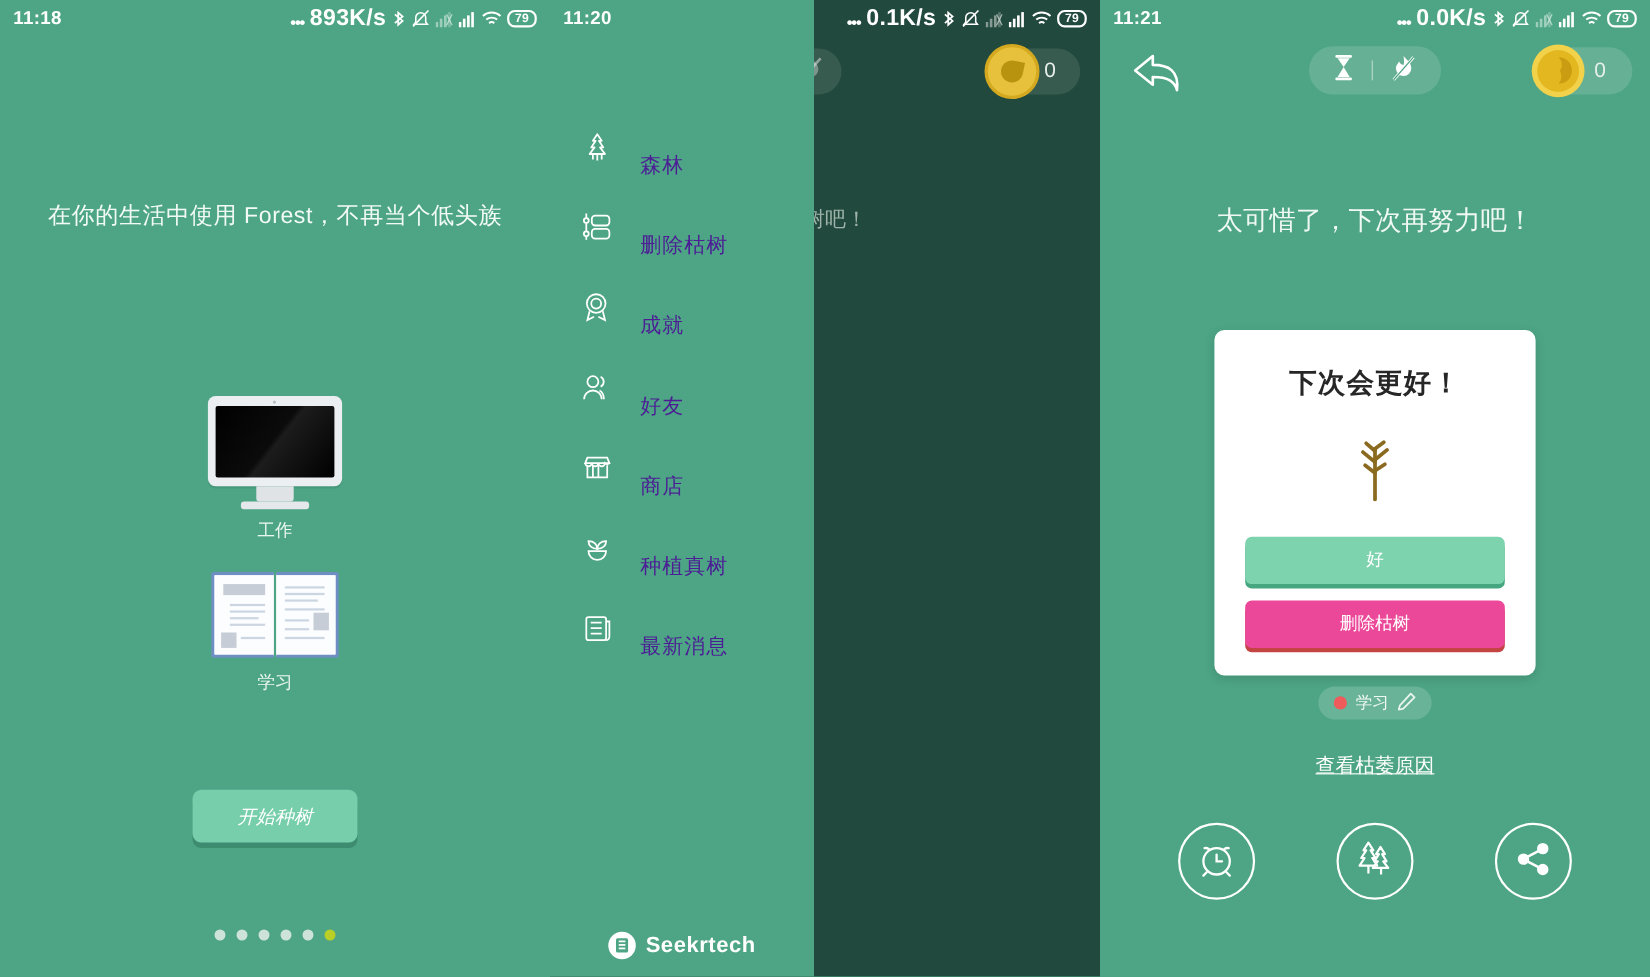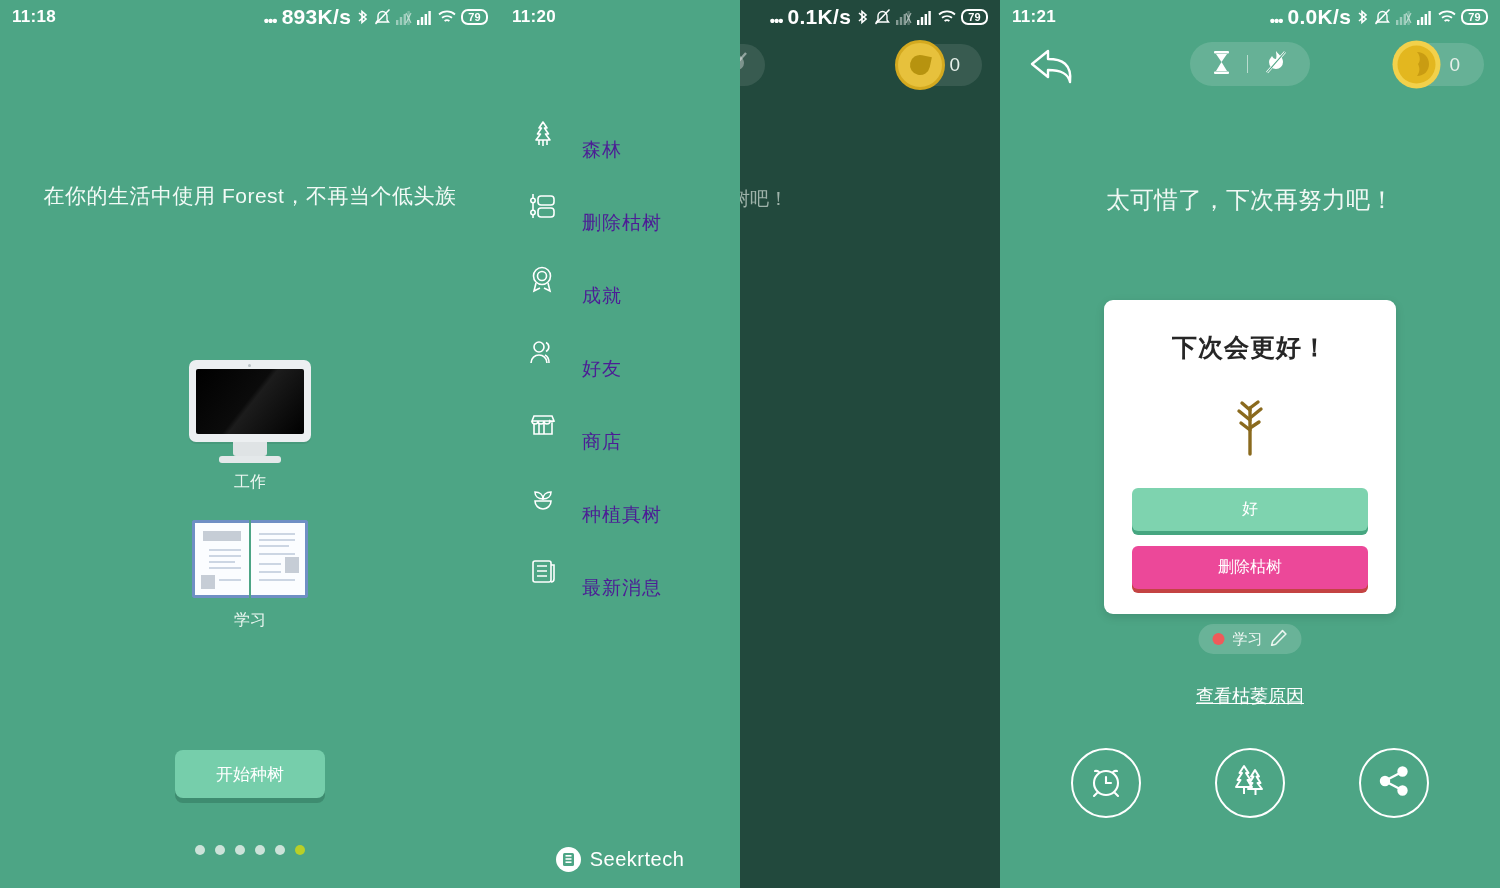--- a/index.html
+++ b/index.html
@@ -79,26 +79,26 @@
   .bub-g { left: 0; top: 0; width: 74px; height: 60px; background: #4a9a2b; border: 7px solid #aede6a; }
   .bub-b { right: 0; top: 22px; width: 64px; height: 52px; background: #2f6fc4; border: 7px solid #8fc0ef; }
   .bub-g::after, .bub-b::after { content:""; position:absolute; }
   .bub-g::after { left: 10px; bottom: -16px; border-left: 14px solid #aede6a; border-bottom: 18px solid transparent; }
   .bub-b::after { left: 12px; bottom: -14px; border-left: 13px solid #8fc0ef; border-bottom: 16px solid transparent; }
   .bdot { width: 9px; height: 9px; border-radius: 50%; background: #fff; }
   .bdot-s { width: 8px; height: 8px; }
 
   
   .start-btn {
-    position: absolute; top: 750px; left: 50%; transform: translateX(-50%);
+    position: absolute; top: 718px; left: 50%; transform: translateX(-50%);
     width: 150px; height: 48px; border-radius: 8px;
     background: #76ceab; box-shadow: 0 5px 0 #3e8c70;
     color: #ffffff; font-size: 17px;
     display: flex; align-items: center; justify-content: center;
-    cursor: pointer; border: none;
+    cursor: pointer; border: none; font-style: italic;
   }
   .dots-row {
     position: absolute; top: 845px; left: 0; right: 0;
     display: flex; justify-content: center; gap: 10px;
   }
   .dot { width: 10px; height: 10px; border-radius: 50%; background: #e4ece8; opacity: .85; }
   .dot.active { background: #b9cf27; opacity: 1; }
 
   
   .timer-bg { position: absolute; inset: 0; background: #22493d; }
@@ -114,21 +114,21 @@
   .menu-ico { width: 40px; height: 34px; display: flex; align-items: center; justify-content: flex-start; }
   .menu-label { color: #4c1d95; font-size: 19px; margin-left: 14px; letter-spacing: 1px; margin-top: 34px; }
   .brand {
     position: absolute; bottom: 16px; left: 0; width: 240px;
     display: flex; align-items: center; justify-content: center; gap: 9px;
   }
   .brand-mark {
     width: 25px; height: 25px; border-radius: 50%; background: #fff;
     display: flex; align-items: center; justify-content: center;
   }
-  .brand-name { color: #ffffff; font-size: 20px; font-weight: normal; letter-spacing: .5px; }
+  .brand-name { color: #ffffff; font-size: 20px; font-weight: bold; letter-spacing: .5px; }
 
   
   .timer-top {
     position: absolute; top: 44px; left: 240px; right: 0; height: 50px; z-index: 5;
   }
   .pill-dark {
     position: absolute; height: 42px; border-radius: 21px;
     background: rgba(255,255,255,.10);
     display: flex; align-items: center;
   }

